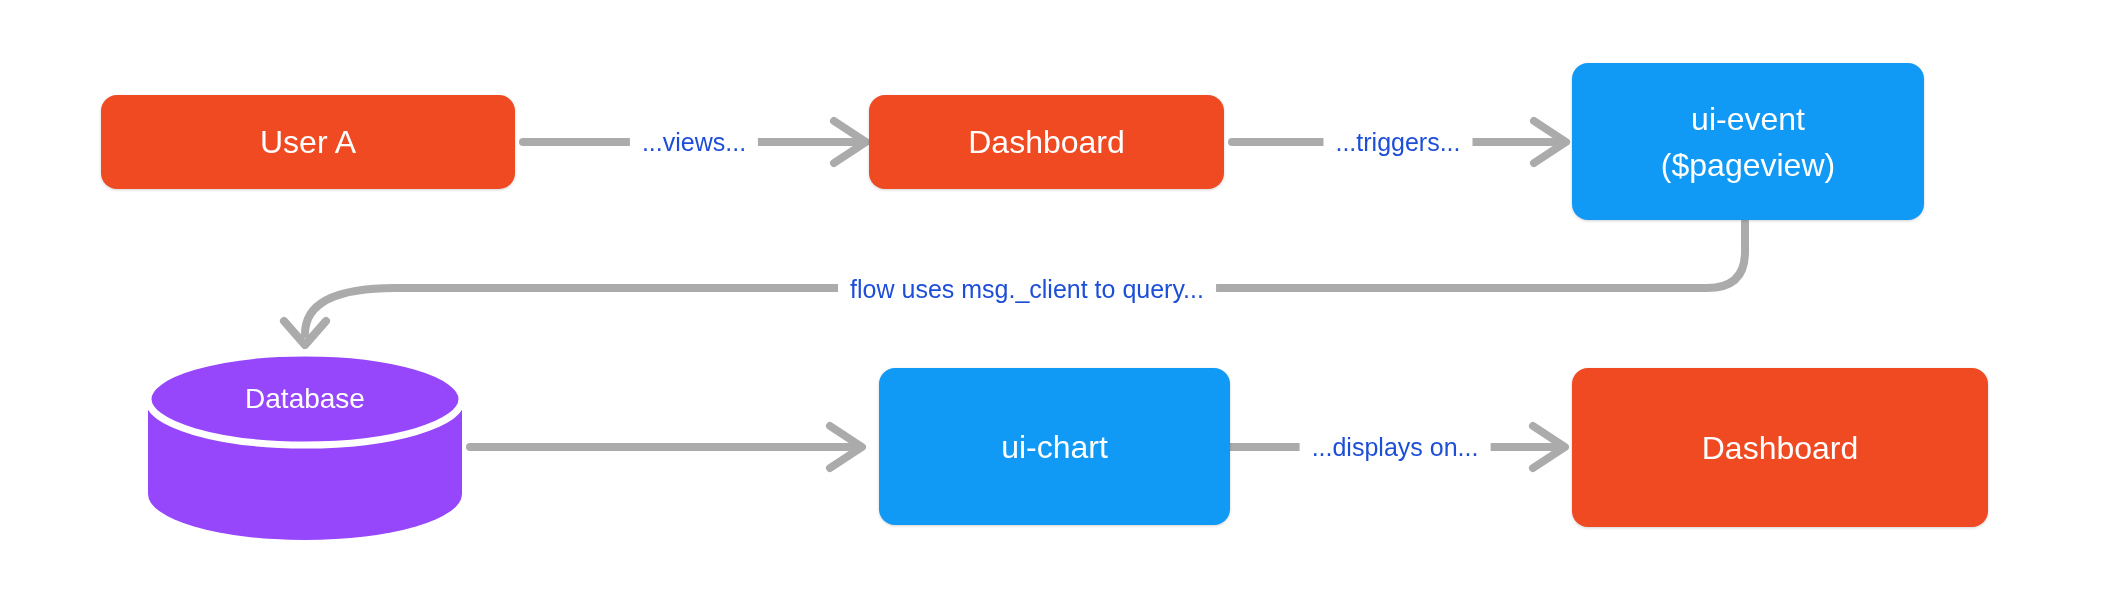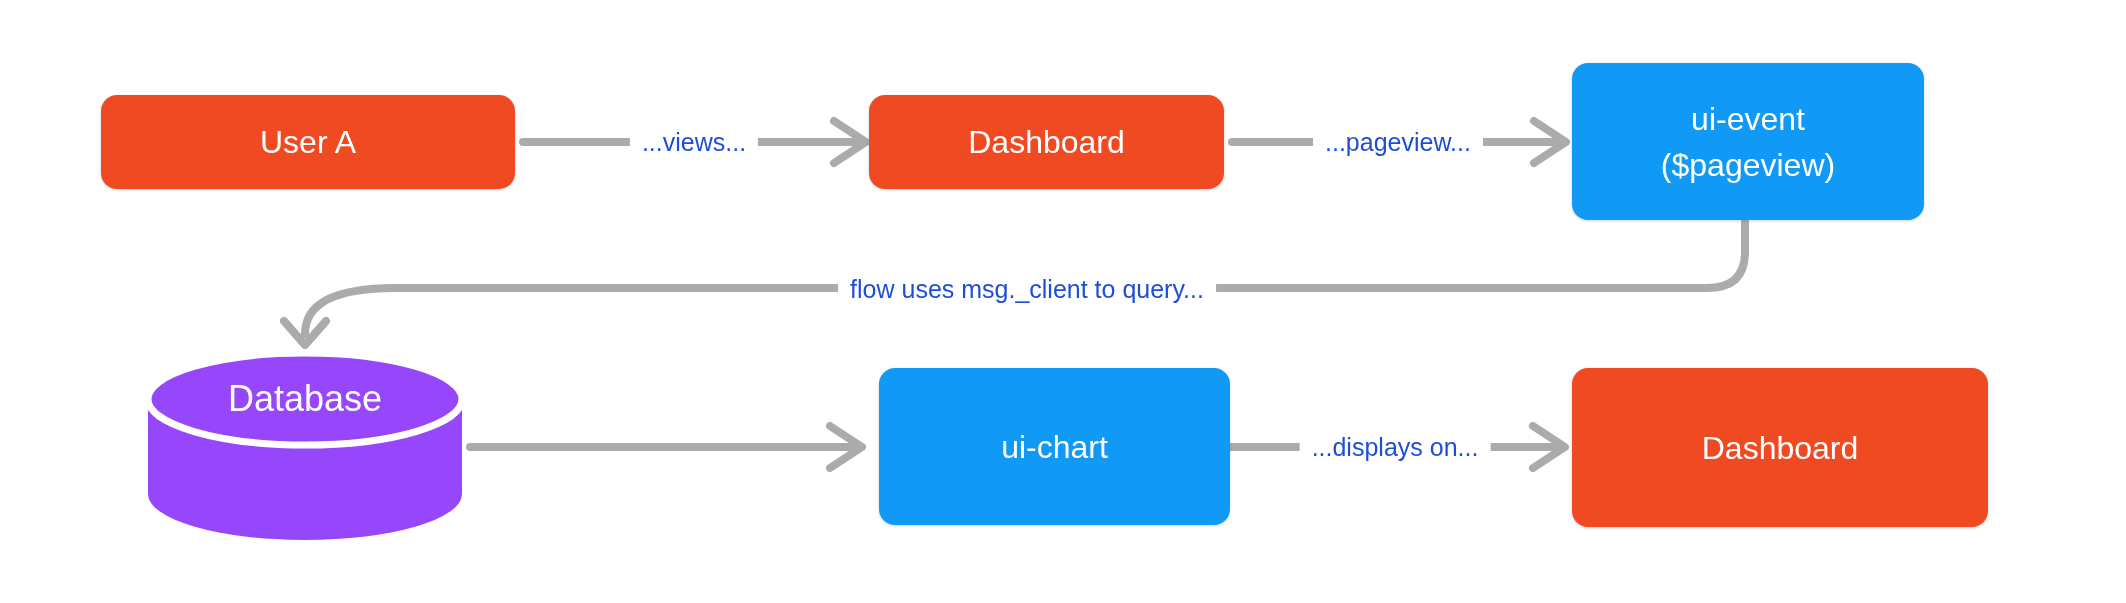--- a/index.html
+++ b/index.html
@@ -13,21 +13,21 @@
   }
   .node.orange{background:#F04A23;}
   .node.blue{background:#1199F6;}
   .edge-label{
     position:absolute;transform:translate(-50%,-50%);
     background:#ffffff;color:#1d4ed8;font-size:25px;line-height:34px;
     padding:0 12px;white-space:nowrap;
   }
   .cyl-label{
     position:absolute;left:305px;top:399px;transform:translate(-50%,-50%);
-    color:#ffffff;font-size:36px;white-space:nowrap;
+    color:#ffffff;font-size:28px;white-space:nowrap;
   }
   svg{display:block;}
   .conn{stroke:#ABABAB;stroke-width:8;fill:none;stroke-linecap:round;stroke-linejoin:round;}
 </style>
 </head>
 <body>
 
 <div class="canvas">
 
   <svg class="layer" width="2126" height="603" viewBox="0 0 2126 603" xmlns="http://www.w3.org/2000/svg">
@@ -82,20 +82,20 @@
   <div class="node blue" style="left:867px;top:368px;width:351px;height:157px;margin-left:12px;">
     <span>ui-chart</span>
   </div>
 
   <div class="node orange" style="left:1572px;top:368px;width:416px;height:159px;">
     <span>Dashboard</span>
   </div>
 
   <div class="edge-label" style="left:694px;top:142px;">...views...</div>
 
-  <div class="edge-label" style="left:1398px;top:142px;">...pageview...</div>
+  <div class="edge-label" style="left:1398px;top:142px;">...triggers...</div>
 
   <div class="edge-label" style="left:1027px;top:289px;">flow uses msg._client to query...</div>
 
 
   <div class="edge-label" style="left:1395px;top:447px;">...displays on...</div>
 
 </div>
 
 </body></html>

